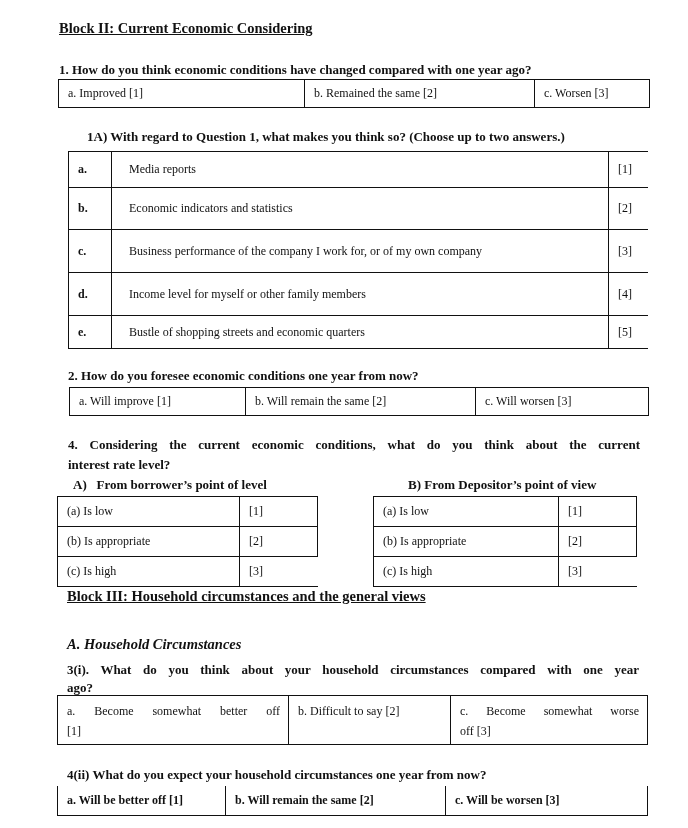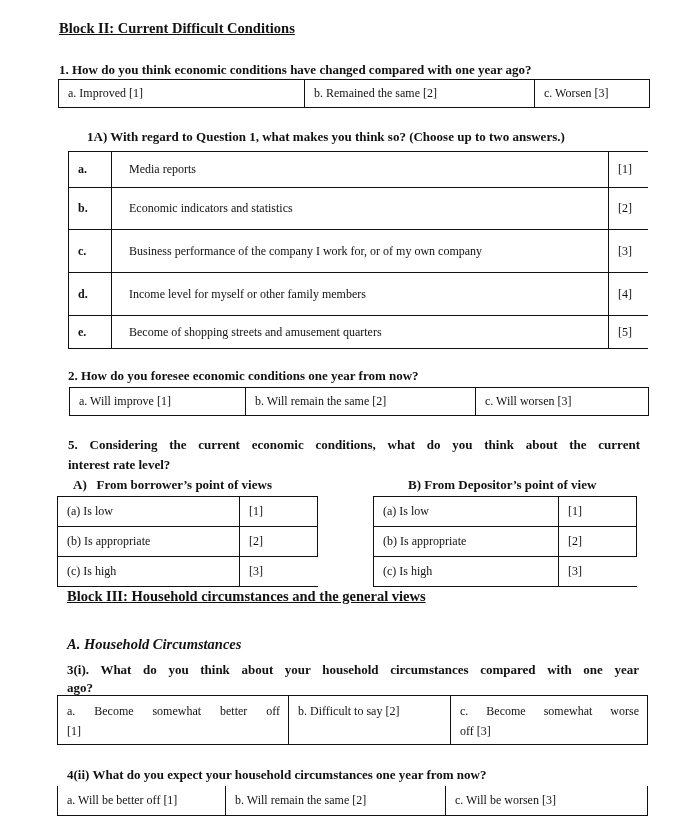--- a/index.html
+++ b/index.html
@@ -14,21 +14,21 @@
   .i { font-style:italic; }
   .heading { font-size:14.5px; font-weight:bold; }
   .q { font-size:13px; font-weight:bold; }
   table { border-collapse:collapse; position:absolute; font-size:12px; }
   td { border:1.5px solid #111; padding:0 0 0 9px; vertical-align:middle; }
   .just { text-align:justify; }
 </style>
 </head>
 <body>
 
-<div class="abs heading u" style="left:59px; top:20px;">Block II: Current Difficult Conditions</div>
+<div class="abs heading u" style="left:59px; top:20px;">Block II: Current Economic Considering</div>
 
 <div class="abs q" style="left:59px; top:62px;">1. How do you think economic conditions have changed compared with one year ago?</div>
 <table style="left:58px; top:79px; width:592px; height:29px;">
   <tbody>
       <tr>
     <td style="width:236px;">a. Improved  [1]</td>
     <td style="width:220px;">b. Remained the same [2]</td>
     <td>c. Worsen [3]</td>
   </tr>
 </tbody>
@@ -52,41 +52,41 @@
     <td style="padding-left:17px;">Business performance of the company I work for, or of my own company</td>
     <td style="border-right:none;">[3]</td>
   </tr>
   <tr style="height:43px;">
     <td class="b">d.</td>
     <td style="padding-left:17px;">Income level for myself or other family members</td>
     <td style="border-right:none;">[4]</td>
   </tr>
   <tr style="height:33px;">
     <td class="b">e.</td>
-    <td style="padding-left:17px;">Become of shopping streets and amusement quarters</td>
+    <td style="padding-left:17px;">Bustle of shopping streets and economic quarters</td>
     <td style="border-right:none;">[5]</td>
   </tr>
 </tbody>
   </table>
 
 <div class="abs q" style="left:68px; top:368px;">2. How do you foresee economic conditions one year from now?</div>
 <table style="left:69px; top:387px; width:580px; height:29px;">
   <tbody>
       <tr>
     <td style="width:166px;">a. Will improve [1]</td>
     <td style="width:220px;">b. Will remain the same [2]</td>
     <td>c. Will worsen [3]</td>
   </tr>
 </tbody>
   </table>
 
-<div class="abs q just" style="left:68px; top:437px; width:572px; text-align-last:justify; word-spacing:2px;">5. Considering the current economic conditions, what do you think about the current</div>
+<div class="abs q just" style="left:68px; top:437px; width:572px; text-align-last:justify; word-spacing:2px;">4. Considering the current economic conditions, what do you think about the current</div>
 <div class="abs q" style="left:68px; top:457px;">interest rate level?</div>
 
-<div class="abs q" style="left:73px; top:477px; white-space:pre;">A)   From borrower’s point of views</div>
+<div class="abs q" style="left:73px; top:477px; white-space:pre;">A)   From borrower’s point of level</div>
 <table style="left:57px; top:496px; width:261px;">
   <tbody>
       <tr style="height:30px;">
     <td style="width:172px;">(a) Is low</td>
     <td>[1]</td>
   </tr>
   <tr style="height:30px;">
     <td>(b) Is appropriate</td>
     <td>[2]</td>
   </tr>
@@ -132,21 +132,21 @@
     </td>
     <td style="vertical-align:top; padding-top:5px; line-height:20px;">
       <div style="text-align:justify; text-align-last:justify; padding-right:8px;">c. Become somewhat worse</div>
       <div>off  [3]</div>
     </td>
   </tr>
 </tbody>
   </table>
 
 <div class="abs q" style="left:67px; top:767px;">4(ii) What do you expect your household circumstances one year from now?</div>
-<table style="left:57px; top:786px; width:591px; height:30px; border-top:none;">
+<table style="left:57px; top:786px; width:591px; height:30px; border-top:none;font-weight:bold;">
   <tbody>
       <tr>
     <td style="width:158px; border-top:none;">a. Will be better off  [1]</td>
     <td style="width:210px; border-top:none;">b. Will remain the same  [2]</td>
     <td style="border-top:none;">c. Will be worsen [3]</td>
   </tr>
 </tbody>
   </table>
 
 </body></html>

